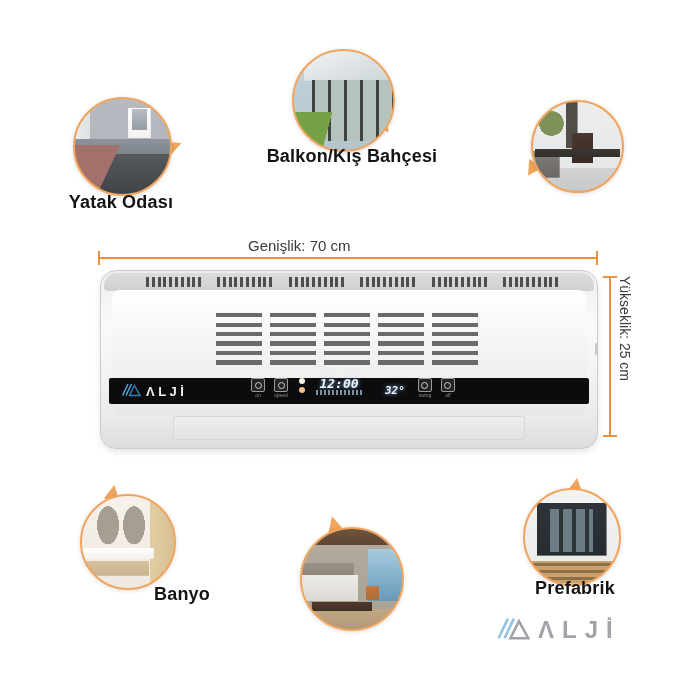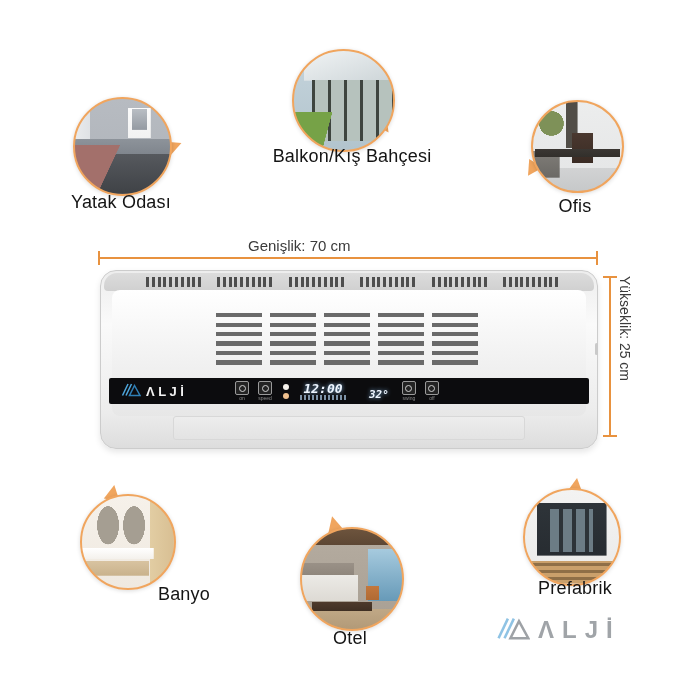--- a/index.html
+++ b/index.html
@@ -1,20 +1,20 @@
 <!DOCTYPE html>
 <html><head>
 <meta charset="utf-8">
 <style>
   html,body{margin:0;padding:0;background:#fff;}
   .canvas{position:relative;width:700px;height:700px;background:#ffffff;overflow:hidden;
           font-family:"Liberation Sans",sans-serif;}
   .photo{position:absolute;border-radius:50%;border:2px solid #f0a55e;overflow:hidden;
          box-shadow:0 1px 4px rgba(0,0,0,.15);background-repeat:no-repeat;}
-  .uc-label{position:absolute;text-align:center;font-weight:400;font-size:18px;color:#141414;
+  .uc-label{position:absolute;text-align:center;font-weight:700;font-size:18px;color:#141414;
             letter-spacing:.2px;}
   .tail{position:absolute;width:0;height:0;}
 
   
   .ph-bedroom{left:73px;top:97px;width:95px;height:95px;background:
     linear-gradient(115deg,#a3706b 0 38%,rgba(0,0,0,0) 38.5%) 0 100%/100% 52% no-repeat,
     linear-gradient(#56595e,#3f4246) 0 100%/100% 42% no-repeat,
     linear-gradient(#8d939a,#7c828a) 0 52%/100% 20% no-repeat,
     linear-gradient(#b9bec4,#949aa2) 72% 14%/16% 22% no-repeat,
     linear-gradient(#fbfbfb,#f2f2f2) 73% 14%/24% 32% no-repeat,
@@ -104,21 +104,21 @@
   .vents{position:absolute;left:45px;right:38px;top:6px;height:10px;display:flex;justify-content:space-between;}
   .vent-group{width:56px;height:10px;background:repeating-linear-gradient(90deg,#4e4e4e 0 3px,rgba(0,0,0,0) 3px 5.8px);}
   .unit-face{position:absolute;left:11px;top:19px;width:474px;height:126px;border-radius:8px;
     background:linear-gradient(180deg,#ffffff,#f4f4f4 45%,#e7e7e7);}
   .louvers{position:absolute;left:115px;top:42px;display:flex;gap:8px;}
   .louver-group{width:46px;height:52px;background:repeating-linear-gradient(180deg,#6a6a6a 0 4px,rgba(0,0,0,0) 4px 9.5px);}
   .panel{position:absolute;left:8px;right:8px;top:107px;height:26px;background:#0c0c0e;border-radius:2px;
     display:flex;align-items:center;}
   .panel-logo{display:flex;align-items:center;gap:5px;margin-left:12px;}
   .panel-logo-text{color:#f2f2f2;font-weight:700;font-size:13px;letter-spacing:3.5px;}
-  .controls{position:absolute;left:126px;top:0;height:26px;display:flex;align-items:center;gap:9px;}
+  .controls{position:absolute;left:142px;top:0;height:26px;display:flex;align-items:flex-start;gap:9px;}
   .btn-wrap{display:flex;flex-direction:column;align-items:center;gap:1px;}
   .btn{width:12px;height:12px;background:#232323;border:1px solid #9a9a9a;border-radius:2px;
     display:flex;align-items:center;justify-content:center;}
   .btn i{display:block;width:5px;height:5px;border:1px solid #cfcfcf;border-radius:50%;}
   .btn-label{font-size:5px;color:#8d8d8d;line-height:5px;}
   .dots{display:flex;flex-direction:column;gap:3px;margin:0 2px;}
   .dot{width:6px;height:6px;border-radius:50%;}
   .dot-a{background:#f6f3ec;} .dot-b{background:#f0c08e;}
   .time-col{display:flex;flex-direction:column;align-items:center;}
   .lcd-time{font-family:"DejaVu Sans Mono",monospace;font-style:italic;font-weight:bold;font-size:13px;
@@ -142,29 +142,27 @@
   <div class="tail tail-bedroom"></div>
   <div class="photo ph-bedroom"></div>
   <div class="uc-label lb-bedroom">Yatak Odası</div>
 
   <div class="tail tail-garden"></div>
   <div class="photo ph-garden"></div>
   <div class="uc-label lb-garden">Balkon/Kış Bahçesi</div>
 
   <div class="tail tail-office"></div>
   <div class="photo ph-office"></div>
-  <div class="uc-label lb-office">Ofis</div>
 
   <div class="tail tail-bath"></div>
   <div class="photo ph-bath"></div>
   <div class="uc-label lb-bath">Banyo</div>
 
   <div class="tail tail-hotel"></div>
   <div class="photo ph-hotel"></div>
-  <div class="uc-label lb-hotel">Otel</div>
 
   <div class="tail tail-prefab"></div>
   <div class="photo ph-prefab"></div>
   <div class="uc-label lb-prefab">Prefabrik</div>
 
   <div class="dim-w-label">Genişlik: 70 cm</div>
   <div class="dim-w"></div>
   <div class="dim-h"></div>
   <div class="dim-h-label">Yükseklik: 25 cm</div>
 

